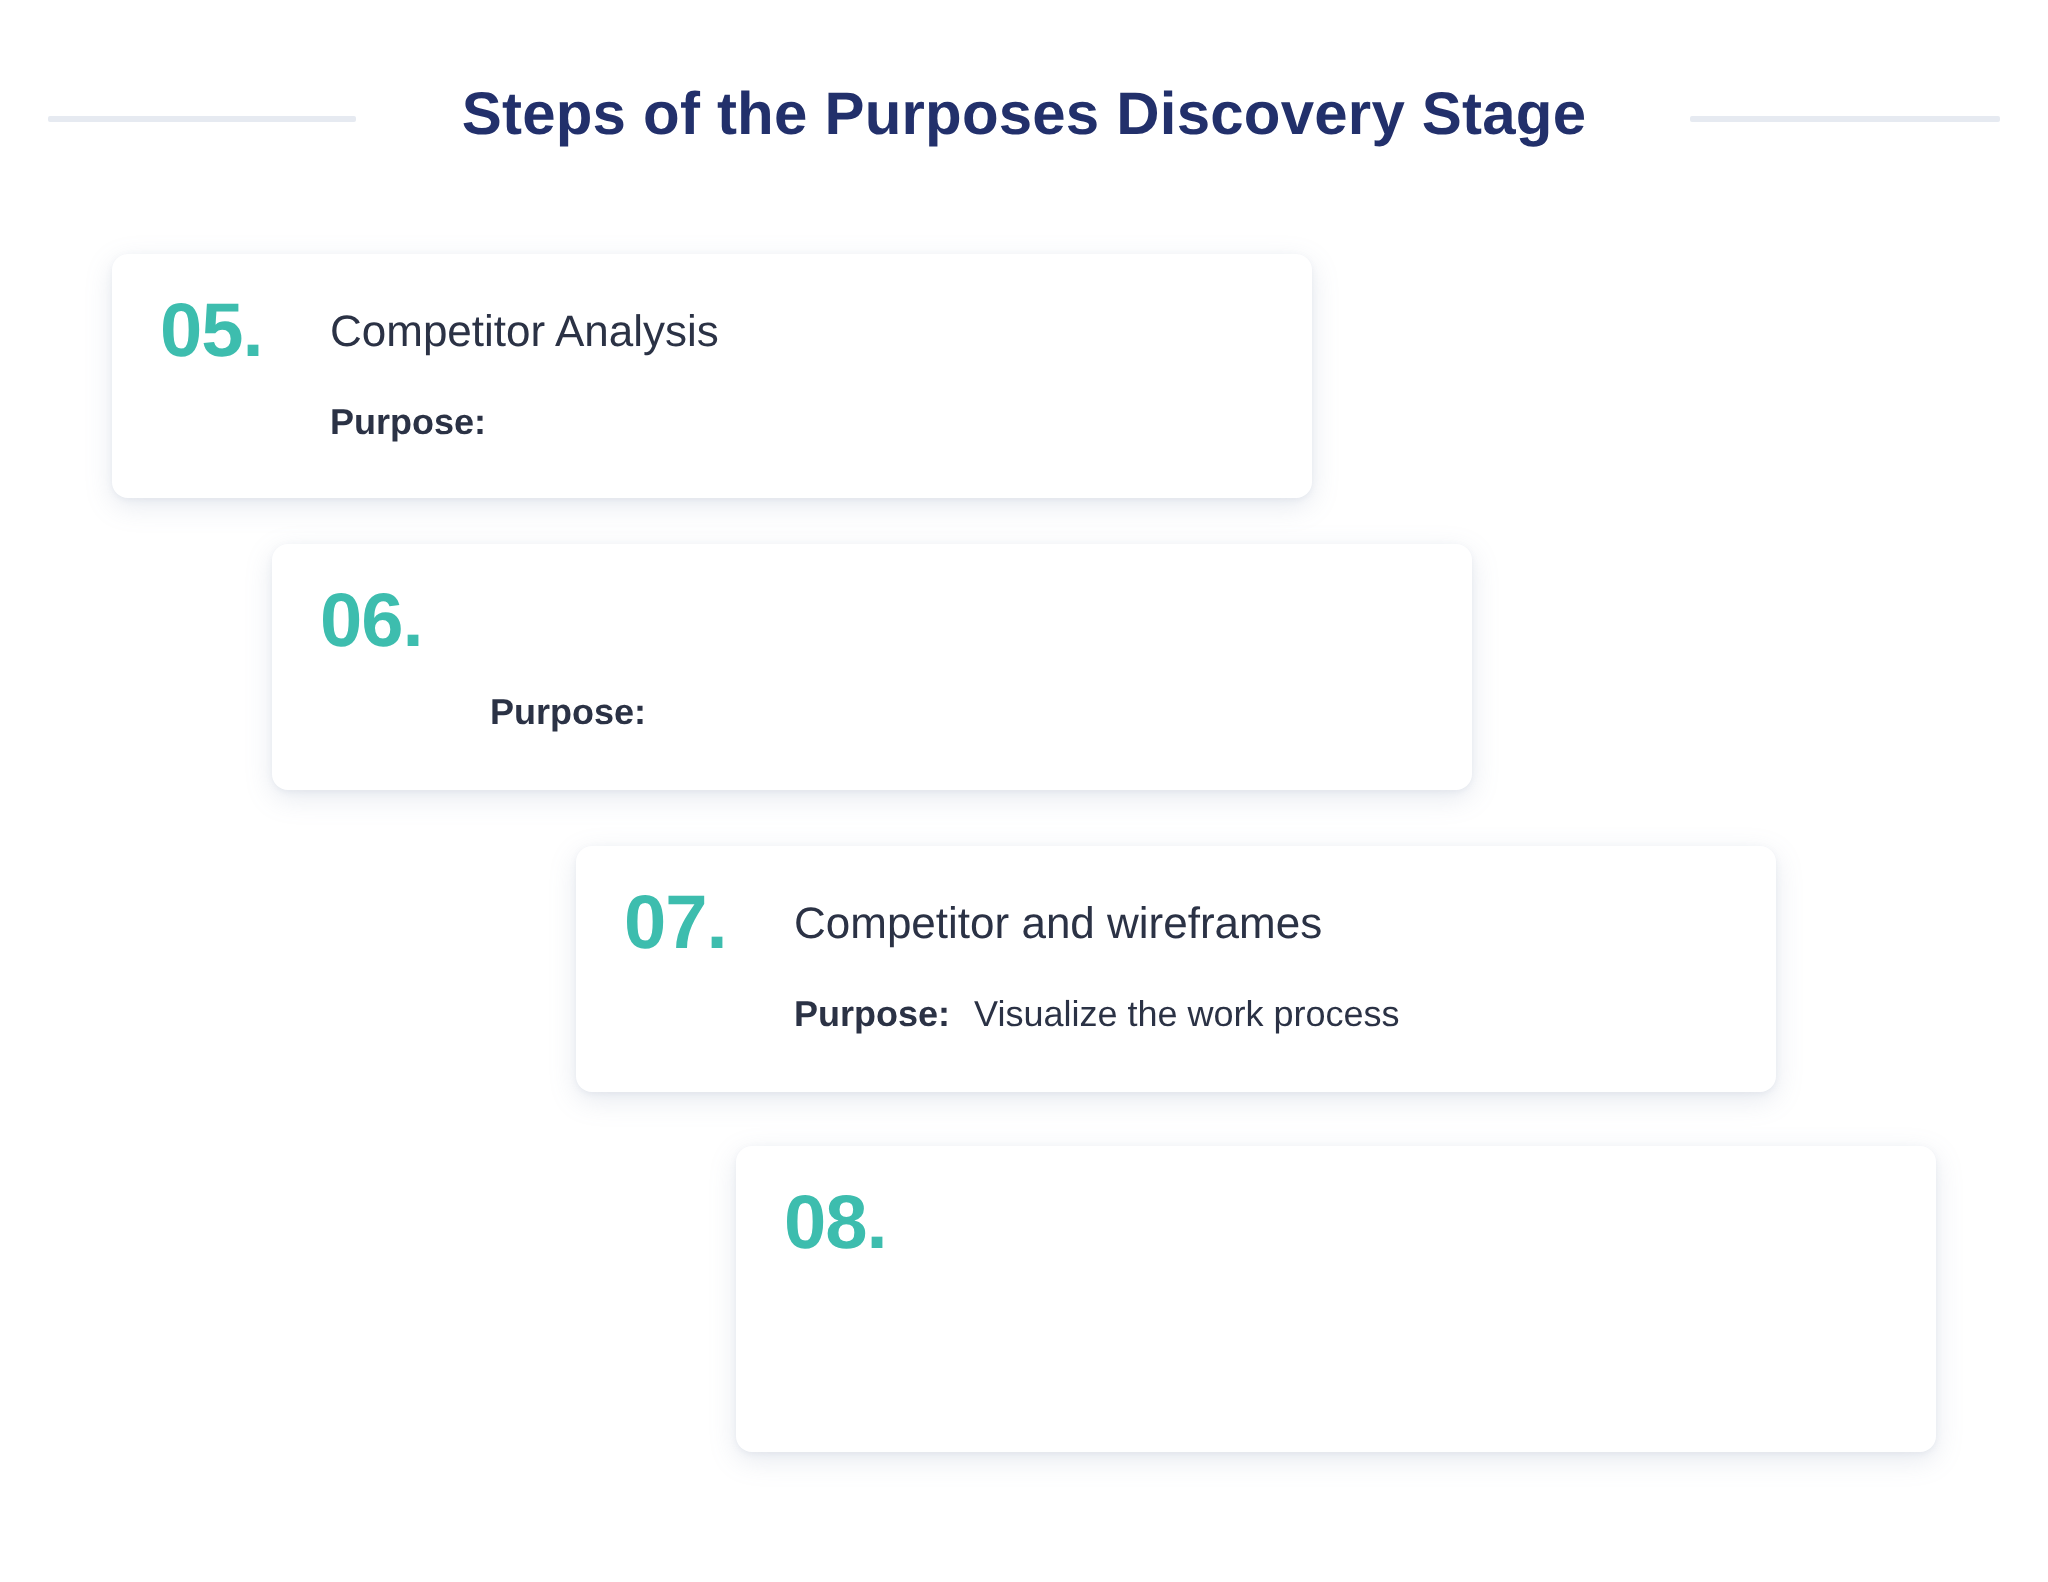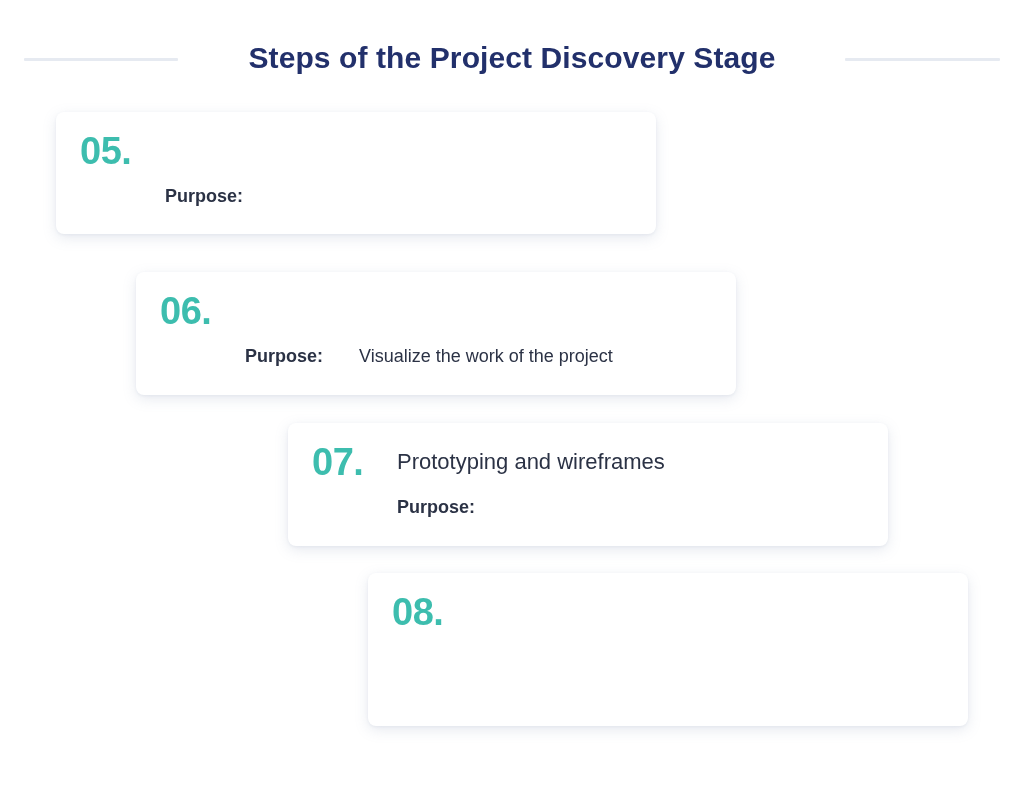--- a/index.html
+++ b/index.html
@@ -72,68 +72,68 @@
     }
     .purpose {
       position: absolute;
       left: 109px;
       top: 70px;
       display: flex;
       align-items: flex-start;
       font-size: 18px;
       line-height: 29px;
       color: #2b3245;
-      gap: 24px;
     }
     .purpose-label {
       font-weight: bold;
       margin-right: 12px;
       white-space: nowrap;
       color: #2b3245;
     }
     .purpose-text {
       color: #2b3245;
     }
-    #card-1 { left: 56px;  top: 112px; height: 122px; }
+    #card-1 { left: 56px;  top: 127px; height: 122px; }
     #card-2 { left: 136px; top: 272px; height: 123px; }
     #card-3 { left: 288px; top: 423px; height: 123px; }
     #card-4 { left: 368px; top: 573px; height: 153px; }
     #card-4 .purpose-text { width: 350px; }
   </style>
 </head>
 <body>
 
 <div class="page">
 
   <div class="title-row">
     <div class="title-line left"></div>
-    <h1 class="title">Steps of the Project Discovery Stage</h1>
+    <h1 class="title">Steps of the Purposes Discovery Stage</h1>
     <div class="title-line right"></div>
   </div>
 
   <div class="card" id="card-1">
     <div class="step-num">05.</div>
+    <div class="step-title">Competitor Analysis</div>
     <div class="purpose">
       <span class="purpose-label">Purpose:</span>
     </div>
   </div>
 
   <div class="card" id="card-2">
     <div class="step-num">06.</div>
     <div class="purpose">
       <span class="purpose-label">Purpose:</span>
-      <span class="purpose-text">Visualize the work of the project</span>
     </div>
   </div>
 
   <div class="card" id="card-3">
     <div class="step-num">07.</div>
-    <div class="step-title">Prototyping and wireframes</div>
+    <div class="step-title">Competitor and wireframes</div>
     <div class="purpose">
       <span class="purpose-label">Purpose:</span>
+      <span class="purpose-text">Visualize the work process</span>
     </div>
   </div>
 
   <div class="card" id="card-4">
     <div class="step-num">08.</div>
   </div>
 
 </div>
 
 </body></html>

